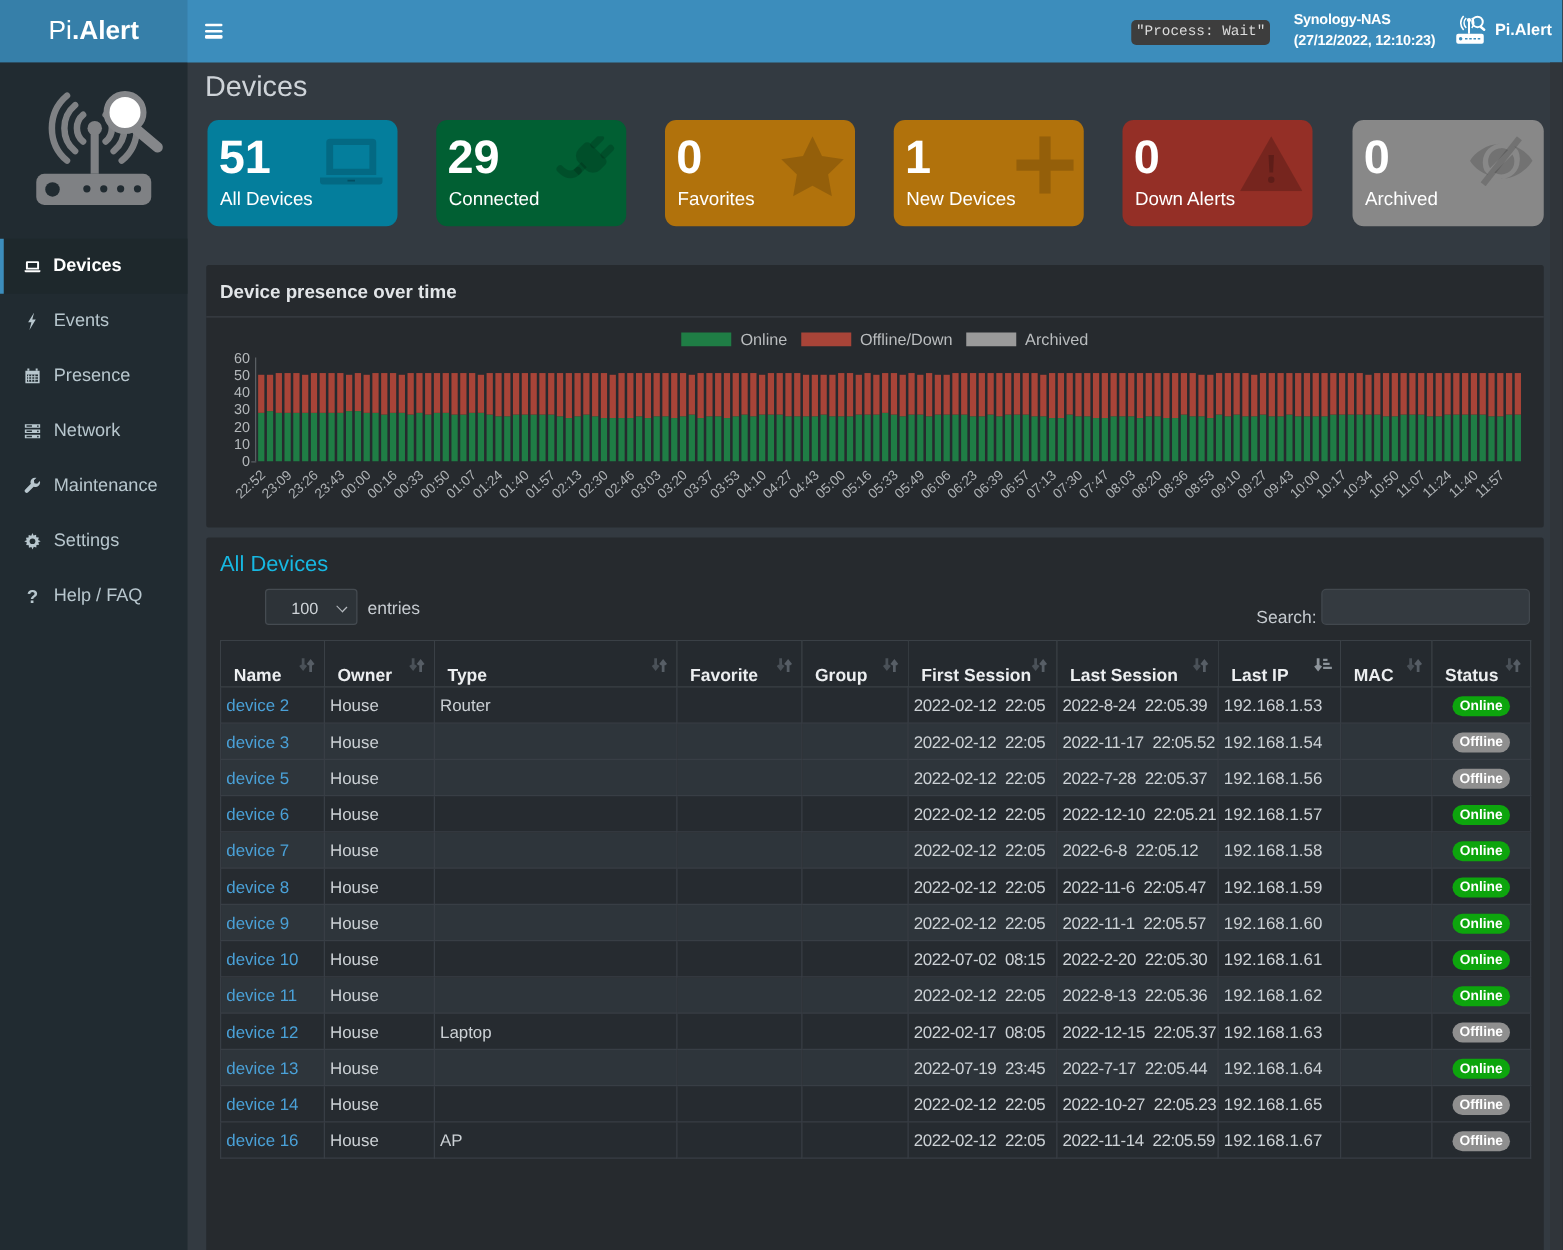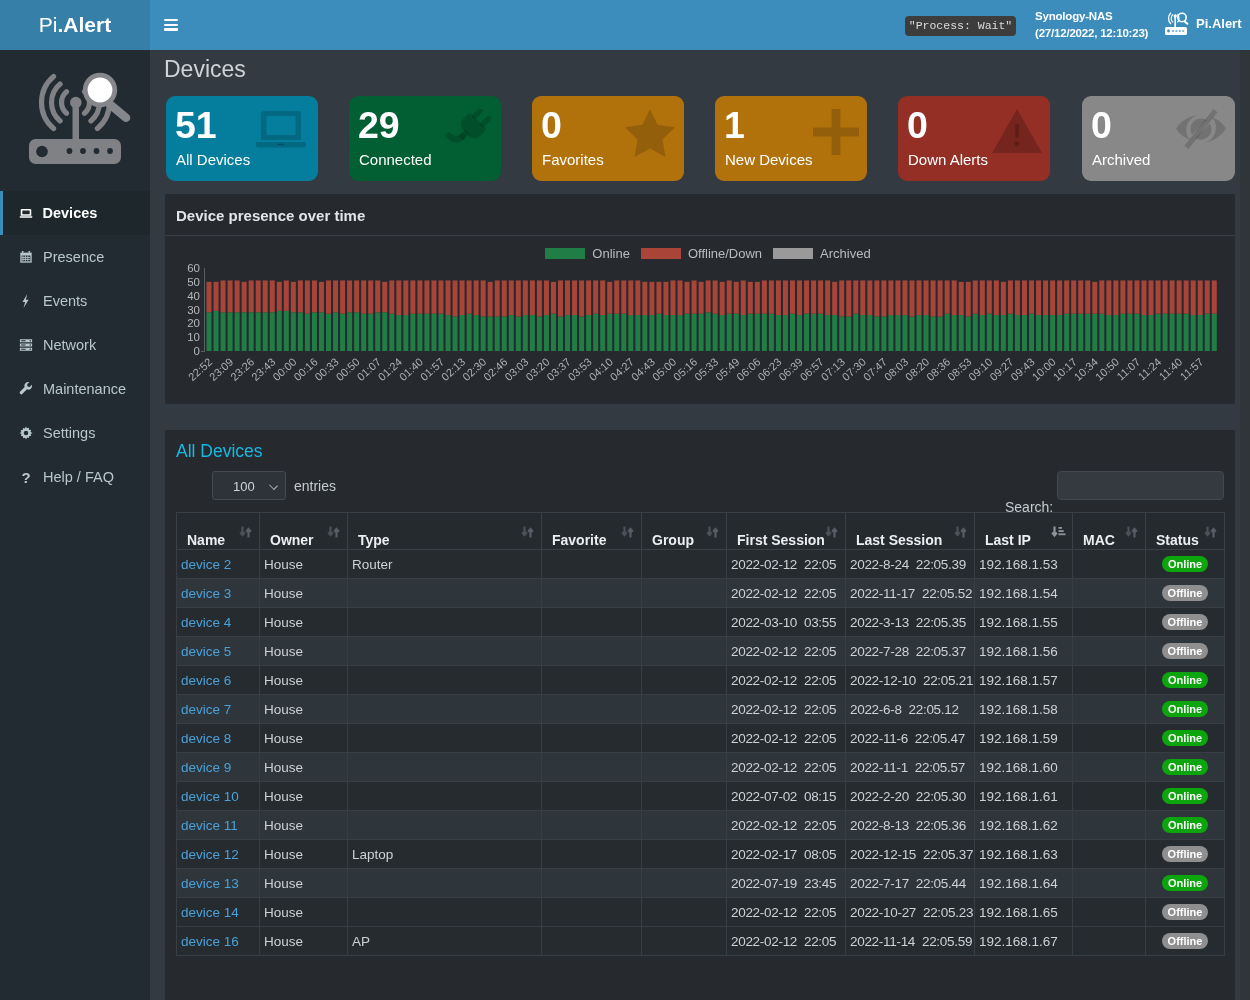--- a/index.html
+++ b/index.html
@@ -43,38 +43,38 @@
 .card .cic { position:absolute; right:8px; top:13px; }
 #c1 { left:166px; background:#047e9c; }
 #c2 { left:349px; background:#015f33; }
 #c3 { left:532px; background:#b1720c; }
 #c4 { left:715px; background:#b1720c; }
 #c5 { left:898px; background:#942f26; }
 #c6 { left:1082px; width:153px; background:#888888; }
 
 
 .panel { position:absolute; left:165px; width:1070px; background:#262a2e; border-radius:2px; }
-#chartpanel { top:194px; height:210px; }
+#chartpanel { top:212px; height:210px; }
 #chartpanel h2 { position:absolute; left:11px; top:13px; font-size:15px; font-weight:bold; color:#e2e5e8; }
 #chartpanel .hline { position:absolute; left:0; top:41px; width:1070px; height:1px; background:#3a3f45; }
 #legend { position:absolute; left:8px; top:52px; width:1070px; display:flex; justify-content:center; gap:11px;
           font-size:13px; color:#b9bcbe; align-items:center;}
 .sw { display:inline-block; width:40px; height:11px; margin-right:7px; vertical-align:-1px;}
 #chartarea { position:absolute; left:0; top:0; width:1070px; height:200px; }
 
 #tablepanel { top:430px; height:620px; }
 #tablepanel h2 { position:absolute; left:11px; top:11px; font-size:17.5px; font-weight:normal; color:#17b8e2; }
 #showrow { position:absolute; left:11px; top:41px; width:1048px; height:29px; color:#c6cbd0; font-size:14px; }
 #showlbl { position:absolute; left:0; top:7px;margin-left:48px; }
 #lenbox { position:absolute; left:36px; top:0; width:74px; height:29px; background:#2d3338;
           border:1px solid #454b51; border-radius:3px; color:#cfd4d8; font-size:13px; }
 #lenbox .val { position:absolute; left:20px; top:7px; }
 #lenbox .chev { position:absolute; right:8px; top:10px; width:7px; height:7px; border-right:1.6px solid #b6bbc0; border-bottom:1.6px solid #b6bbc0; transform:rotate(45deg) scale(1,.8); }
 #entlbl { position:absolute; left:118px; top:7px; }
-#searchlbl { position:absolute; left:829px; top:14px;margin-top:14px; }
+#searchlbl { position:absolute; left:829px; top:14px; }
 #searchbox { position:absolute; left:881px; top:0; width:167px; height:29px; background:#343a40;
              border:1px solid #42484e; border-radius:4px; }
 
 table { position:absolute; left:11px; top:82px; width:1048px; border-collapse:collapse; table-layout:fixed;
         font-size:13.5px; color:#ccd1d5; }
 th { background:#252a2f; color:#eceef0; font-size:14px; font-weight:bold; text-align:left;
      height:37px; padding:17px 6px 0 10px; border:1px solid #3a4046; position:relative;}
 th .sort { position:absolute; right:6px; top:12px; }
 td { height:29px; padding:0 3px 0 4px; border:1px solid #383e45; overflow:hidden; white-space:nowrap; }
 td.sess { font-size:13.5px; letter-spacing:-0.3px; }
@@ -143,31 +143,31 @@
         </svg></div>
     <div id="menu">
       <div class="mitem active"><span class="mic">
             <svg width="14" height="14" viewBox="0 0 16 16" fill="currentColor">
               <path d="M3 3.5h10a1 1 0 0 1 1 1V11H2V4.5a1 1 0 0 1 1-1zm.8 1.6v4.3h8.4V5.1H3.8z"></path>
               <path d="M.8 11.7h14.4v.9a.9.9 0 0 1-.9.9H1.7a.9.9 0 0 1-.9-.9v-.9z"></path>
             </svg>
           </span>Devices</div>
       <div class="mitem"><span class="mic">
             <svg width="14" height="14" viewBox="0 0 16 16" fill="currentColor">
+              <path d="M9.5 0 4 9h3l-1.8 7L11 6.5H7.8L9.5 0z"></path>
+            </svg>
+          </span>Events</div>
+      <div class="mitem"><span class="mic">
+            <svg width="14" height="14" viewBox="0 0 16 16" fill="currentColor">
               <path d="M4.2 1v2M11.8 1v2" stroke="currentColor" stroke-width="1.8"></path>
               <path d="M1.5 3h13v11.5h-13z"></path>
               <path d="M3 6.3h10v6.7H3z" fill="#222d32"></path>
               <path d="M4.5 6.3v6.7M7.3 6.3v6.7M10.1 6.3v6.7M3 8.5h10M3 10.7h10" stroke="currentColor" stroke-width="1"></path>
             </svg>
           </span>Presence</div>
-      <div class="mitem"><span class="mic">
-            <svg width="14" height="14" viewBox="0 0 16 16" fill="currentColor">
-              <path d="M9.5 0 4 9h3l-1.8 7L11 6.5H7.8L9.5 0z"></path>
-            </svg>
-          </span>Events</div>
       <div class="mitem"><span class="mic">
             <svg width="14" height="14" viewBox="0 0 16 16" fill="currentColor">
               <path d="M1 1.5h14v3.4H1zM1 6.3h14v3.4H1zM1 11.1h14v3.4H1z"></path>
               <path d="M2.5 2.6h5v1.2h-5zM2.5 7.4h5v1.2h-5zM2.5 12.2h5v1.2h-5z" fill="#222d32"></path>
               <circle cx="12.9" cy="3.2" r=".8" fill="#222d32"></circle>
               <circle cx="12.9" cy="8" r=".8" fill="#222d32"></circle>
               <circle cx="12.9" cy="12.8" r=".8" fill="#222d32"></circle>
             </svg>
           </span>Network</div>
       <div class="mitem"><span class="mic">
@@ -694,32 +694,20 @@
             <td>House</td>
             <td></td>
             <td></td>
             <td></td>
             <td class="sess">2022-02-12&nbsp; 22:05</td>
             <td class="sess">2022-11-17&nbsp; 22:05.52</td>
             <td>192.168.1.54</td>
             <td></td>
             <td class="st"><span class="badge off">Offline</span></td>
           </tr>
-<tr class="even">
-            <td><a class="dev">device 4</a></td>
-            <td>House</td>
-            <td></td>
-            <td></td>
-            <td></td>
-            <td class="sess">2022-03-10&nbsp; 03:55</td>
-            <td class="sess">2022-3-13&nbsp; 22:05.35</td>
-            <td>192.168.1.55</td>
-            <td></td>
-            <td class="st"><span class="badge off">Offline</span></td>
-          </tr>
 <tr class="odd">
             <td><a class="dev">device 5</a></td>
             <td>House</td>
             <td></td>
             <td></td>
             <td></td>
             <td class="sess">2022-02-12&nbsp; 22:05</td>
             <td class="sess">2022-7-28&nbsp; 22:05.37</td>
             <td>192.168.1.56</td>
             <td></td>

